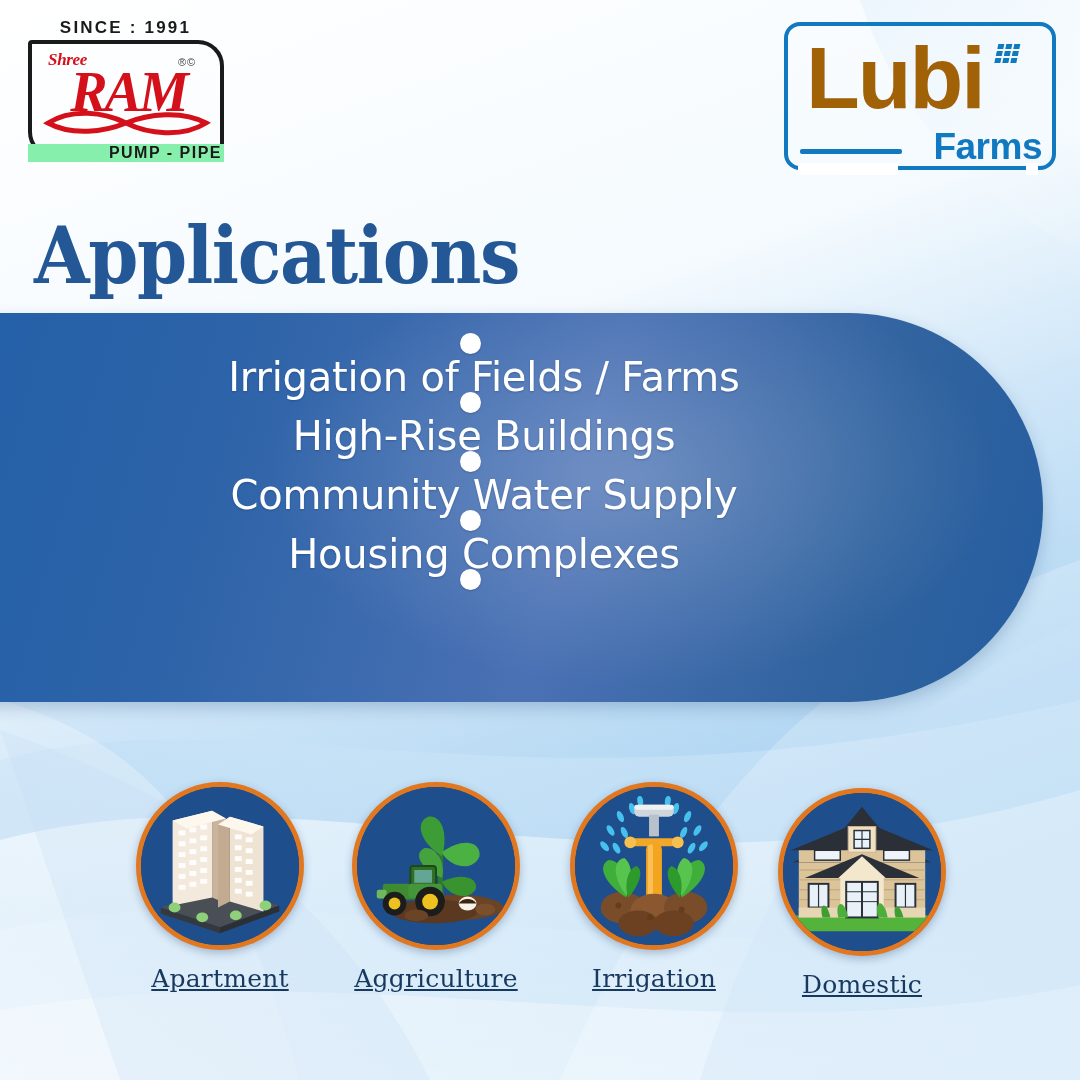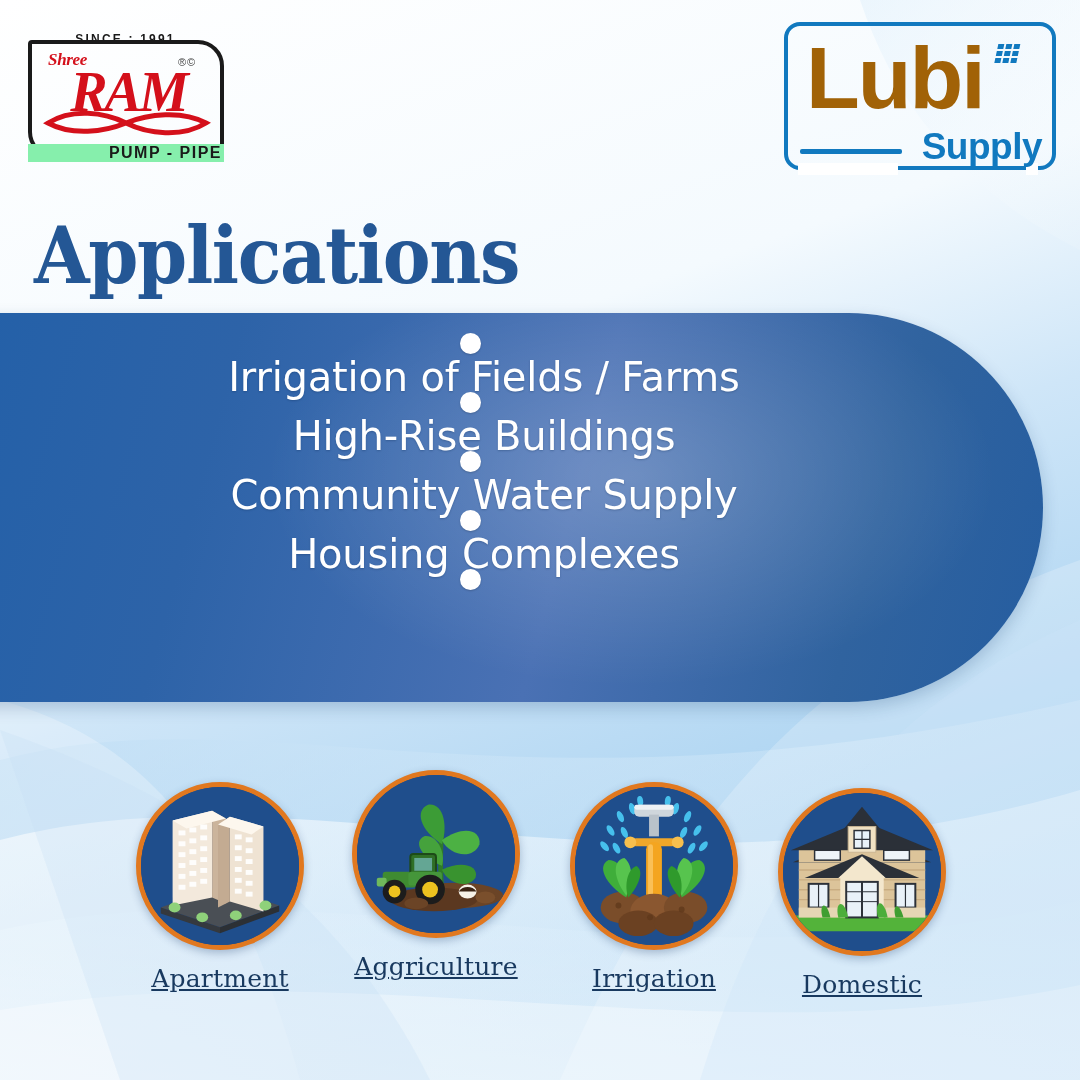--- a/index.html
+++ b/index.html
@@ -28,25 +28,25 @@
 
   
   .ram-logo {
     position: absolute;
     left: 18px; top: 18px;
     width: 215px; height: 150px;
     z-index: 6;
   }
   .ram-since {
     position: absolute;
-    left: 0; top: 14px;
+    left: 0; top: 0;
     width: 215px;
     text-align: center;
     font-family: "Liberation Sans", sans-serif;
-    font-size: 12px;
+    font-size: 17px;
     font-weight: bold;
     letter-spacing: 2.2px;
     color: #1a1a1a;
   }
   .ram-box {
     position: absolute;
     left: 10px; top: 22px;
     width: 196px; height: 118px;
     border: 4px solid #1a1a1a;
     border-radius: 4px 26px 4px 26px;
@@ -328,21 +328,21 @@
         <i></i>
         <i></i>
         <i></i>
         <i></i>
         <i></i>
         <i></i>
         <i></i>
         <i></i>
     </div>
     <div class="lubi-underline"></div>
-    <div class="lubi-pumps">Supply</div>
+    <div class="lubi-pumps">Farms</div>
   </div>
 
   <div class="title">Applications</div>
 
   <div class="panel"></div>
 
   <div class="bullets">
     <div class="bullet-row">
       <span class="bullet-dot"></span>
       <span class="bullet-text">Irrigation of Fields / Farms</span>
@@ -421,21 +421,21 @@
 
           <ellipse cx="34" cy="122" rx="6" ry="5" fill="#8fd17a"></ellipse>
           <ellipse cx="62" cy="132" rx="6" ry="5" fill="#8fd17a"></ellipse>
           <ellipse cx="96" cy="130" rx="6" ry="5" fill="#8fd17a"></ellipse>
           <ellipse cx="126" cy="120" rx="6" ry="5" fill="#8fd17a"></ellipse>
         </svg>
       </div>
       <div class="icon-label">Apartment</div>
     </div>
 
-    <div class="icon-item" style="left:336px; top:0;text-align:center;">
+    <div class="icon-item" style="left:336px; top:12px;text-align:center;">
       <div class="icon-circle">
         <svg viewBox="0 0 160 160">
           <rect x="0" y="0" width="160" height="160" fill="#1f4e8c"></rect>
 
           <ellipse cx="100" cy="122" rx="48" ry="13" fill="#6b4426"></ellipse>
           <ellipse cx="78" cy="126" rx="44" ry="12" fill="#5b3820"></ellipse>
 
           <path d="M86 120 C 84 96, 84 76, 86 56" stroke="#2f7a2a" stroke-width="5" fill="none"></path>
           <path d="M86 70 C 64 56, 58 36, 72 30 C 88 28, 92 52, 86 70 Z" fill="#3c9c36"></path>
           <path d="M86 66 C 108 50, 126 56, 124 70 C 118 86, 94 82, 86 66 Z" fill="#4cb143"></path>

